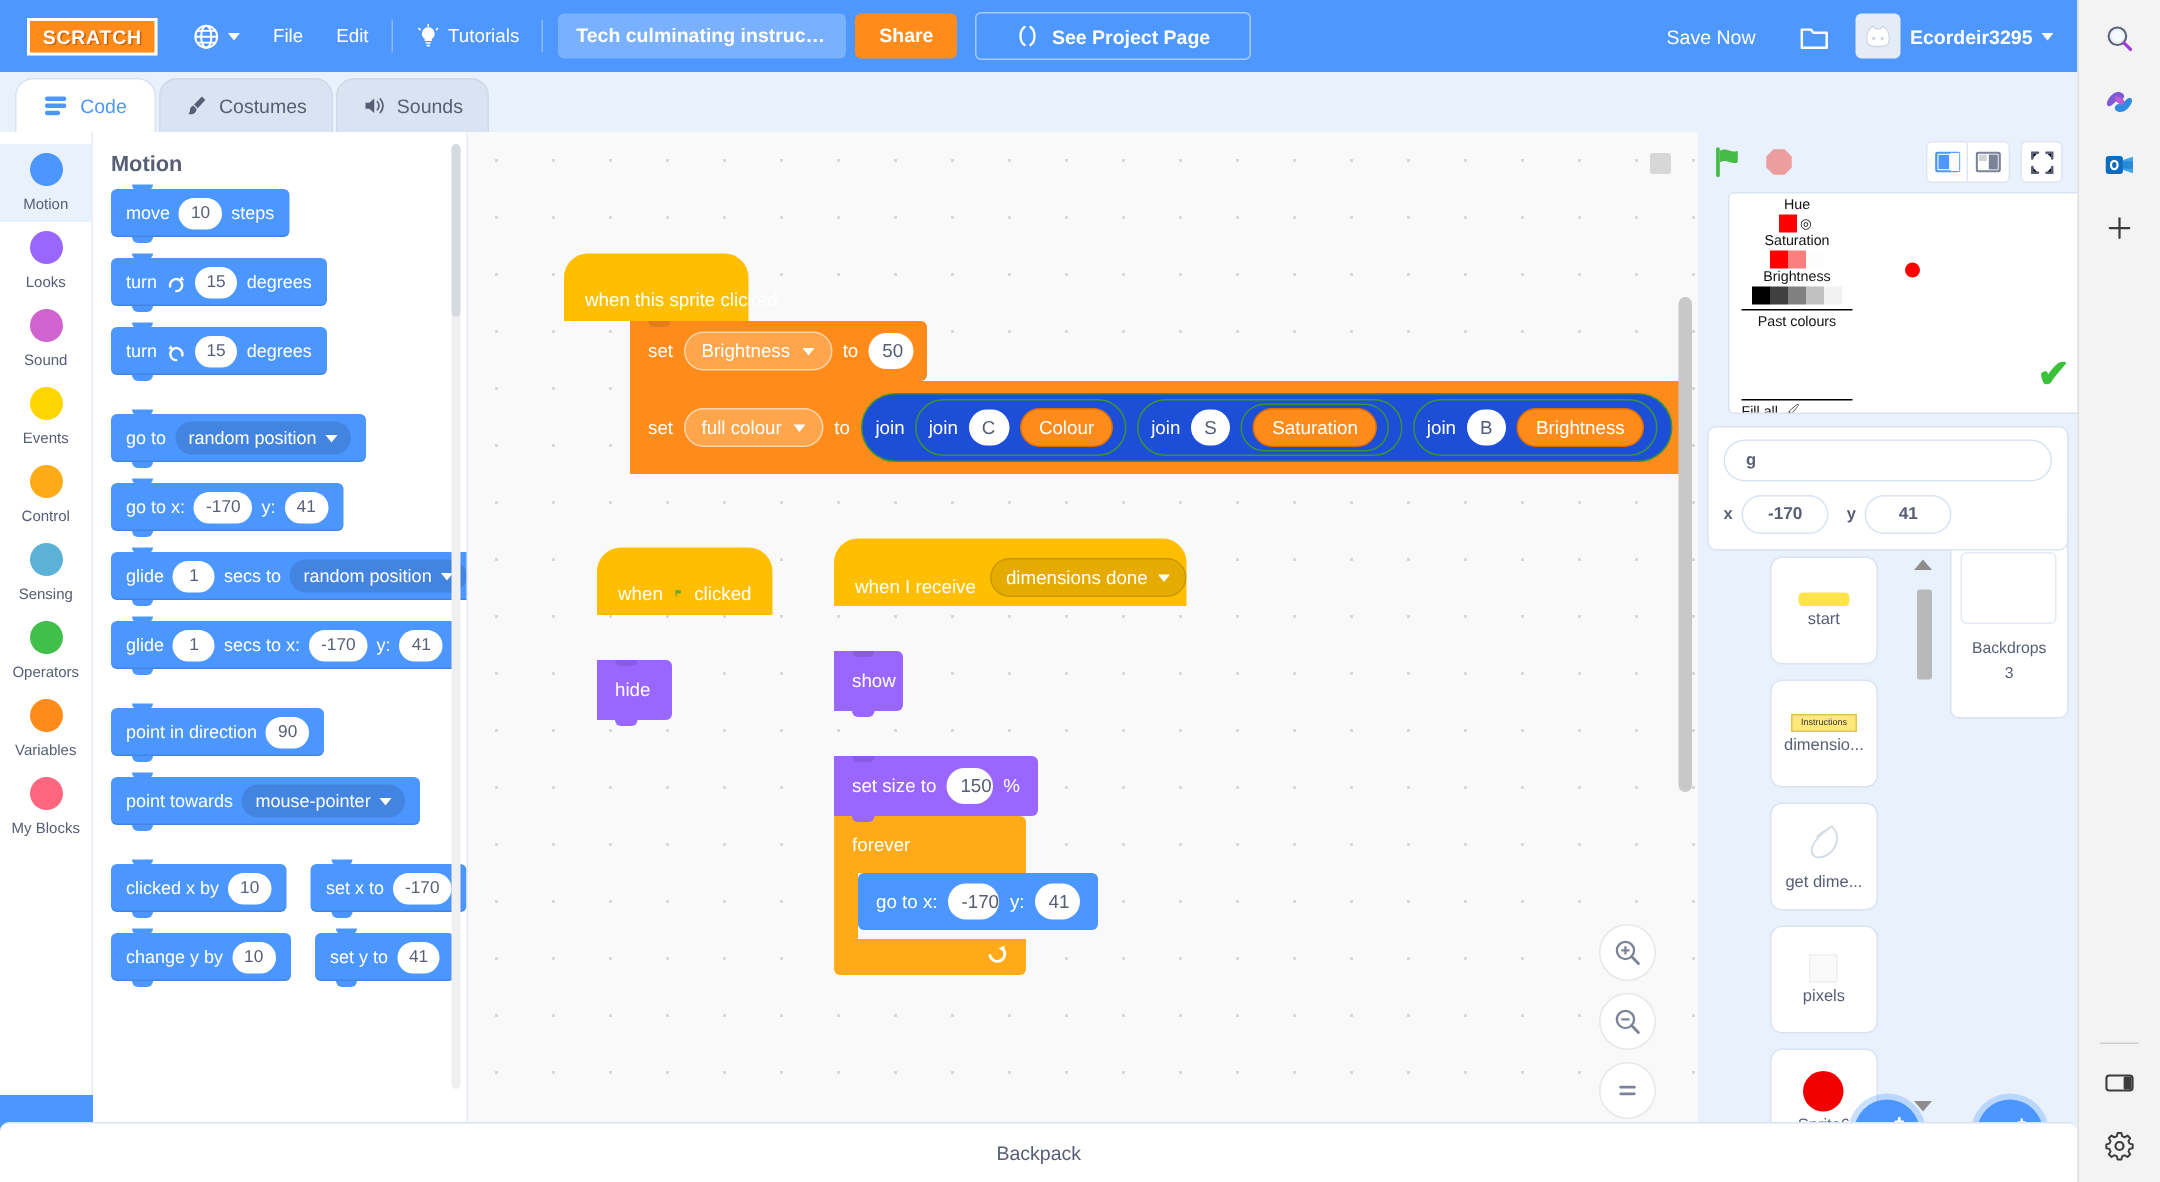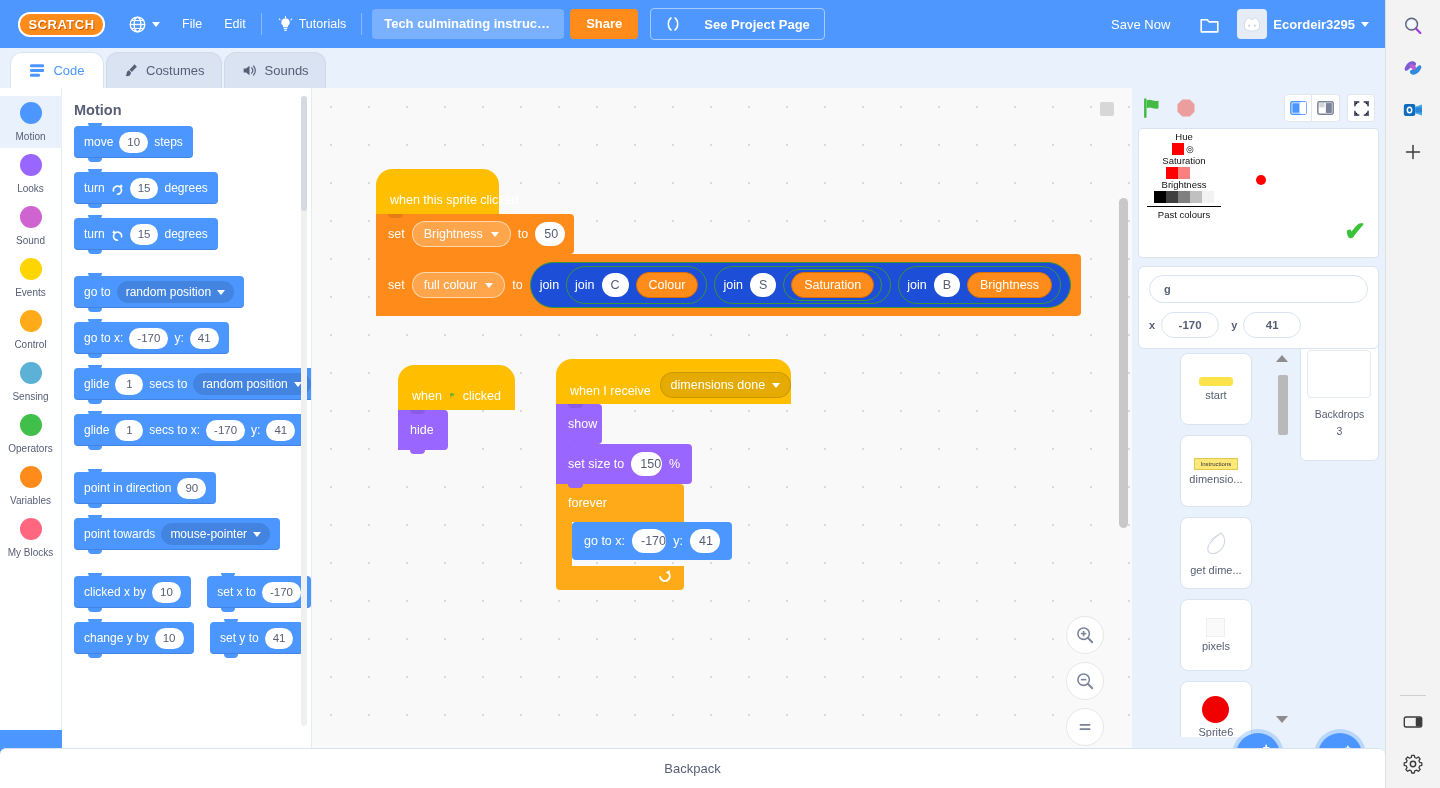--- a/index.html
+++ b/index.html
@@ -29,21 +29,21 @@
   
   .scratch { position: absolute; left: 0; top: 0; width: 1385px; height: 788px; background: #e9f1fc; }
 
   
   .menubar {
     height: 48px; background: #4d97ff; display: flex; align-items: center;
     padding: 0 10px; color: #fff; font-size: 12.5px; position: relative;
   }
   .logo {
     width: 87px; height: 25px; margin: 0 12px 0 8px;
-    background: #ff8c1a; border-radius: 12px;
+    background: #ff8c1a; border-radius: 0;
     display: flex; align-items: center; justify-content: center;
     font-weight: bold; font-size: 13px; color: #fff;
     letter-spacing: .5px; border: 2px solid #fff;
     font-family: "Liberation Sans", sans-serif;
     text-shadow: 1px 1px 0 #c85a00;
   }
   .mb-item {
     height: 30px; display: flex; align-items: center; gap: 5px;
     padding: 0 11px; border-radius: 4px; cursor: pointer; font-size: 12.5px;
     white-space: nowrap;
@@ -56,22 +56,22 @@
     max-width: 192px; overflow: hidden; text-overflow: ellipsis;
     white-space: nowrap; cursor: text; margin: 0 6px;
   }
   .share-btn {
     background: #ff8c1a; color: #fff; border-radius: 4px;
     height: 30px; line-height: 30px; padding: 0 16px;
     font-weight: bold; font-size: 13px; cursor: pointer; margin-right: 12px;
   }
   .proj-page-btn {
     border: 1px solid rgba(255,255,255,.5); border-radius: 4px;
-    height: 32px; display: flex; align-items: center; gap: 23px;
-    padding: 0 14px; cursor: pointer; font-weight: bold; font-size: 13px;
+    height: 32px; display: flex; align-items: center; gap: 8px;
+    padding: 0 26px; cursor: pointer; font-weight: bold; font-size: 13px;
   }
   .mb-right { margin-left: auto; display: flex; align-items: center; gap: 6px; padding-right: 6px; }
   .save-now { font-size: 13px; padding: 0 12px; cursor: pointer; }
   .avatar {
     width: 30px; height: 30px; border-radius: 4px; background: #e5ecf5;
     display: flex; align-items: center; justify-content: center; overflow: hidden;
   }
   .user-name { font-size: 13px; font-weight: bold; display: flex; align-items: center; gap: 6px; cursor: pointer; }
 
   
@@ -143,22 +143,22 @@
 
   .hat {
     background: #ffbf00; border-radius: 4px 4px 0 0; padding: 0 14px;
     height: 32px; font-size: 12.5px; position: relative; align-items: flex-end; padding-bottom: 7px;
   }
   .hat-top {
     position: absolute; left: 0; top: -13px; width: 100%; height: 16px;
     background: #ffbf00; border-radius: 40px 40px 0 0;
   }
   .stmt { height: 40px; padding: 0 12px; font-size: 12.5px; gap: 7px; }
-  .c-data { background: #ff8c1a; }
-  .c-looks { background: #9966ff; }
+  .c-data { background: #ff8c1a; margin-left: 44px; }
+  .c-looks { background: #9966ff; margin-top: 30px; }
   .c-motion { background: #4c97ff; border-radius: 4px; }
   .c-ctrl { background: #ffab19; }
 
   .notch-top::before {
     content: ""; position: absolute; left: 12px; top: 0; width: 15px; height: 4px;
     background: rgba(0,0,0,.10); border-radius: 0 0 5px 5px;
   }
   .notch-bot::after {
     content: ""; position: absolute; left: 12px; bottom: -4px; width: 15px; height: 4px;
     background: inherit; border-radius: 0 0 5px 5px; z-index: 2;
@@ -186,22 +186,22 @@
   
   .stagecol { width: 253px; background: #e9f1fc; padding: 0 6px; }
   .stage-ctl { height: 40px; display: flex; align-items: center; gap: 12px; padding: 0 4px; }
   .ctl-right { margin-left: auto; display: flex; align-items: center; }
   .sbtn { width: 28px; height: 28px; display: flex; align-items: center; justify-content: center; background: #fff; border: 1px solid #e0e6ef; cursor: pointer; }
   .sbtn:first-child { border-radius: 4px 0 0 4px; }
   .sbtn:nth-child(2) { border-radius: 0 4px 4px 0; border-left: none; }
   .sbtn.lone { border-radius: 4px; margin-left: 7px; }
 
   .stage {
-    width: 241px; height: 130px; background: #fff; border: 1px solid #d9e3f2;
-    border-radius: 4px; position: relative; overflow: hidden;
+    width: 241px; height: 148px; background: #fff; border: 1px solid #d9e3f2;
+    border-radius: 4px; position: relative; overflow: hidden; margin-left: 14px;
   }
   .hsb-col { position: absolute; left: 8px; top: 2px; width: 74px; font-size: 9px; color: #111; text-align: center; }
   .hsb-lbl { font-size: 9.5px; line-height: 12px; }
   .sw-row { display: flex; justify-content: center; gap: 0; }
   .sw { width: 12px; height: 12px; }
   .rule { border-top: 1px solid #000; margin: 3px 0 2px; }
   .stage-check { position: absolute; right: 12px; bottom: 10px; font-size: 26px; color: #3ac23a; font-weight: bold; }
   .stage-dot { position: absolute; left: 117px; top: 46px; width: 10px; height: 10px; background: #f00; border-radius: 50%; }
 
   

